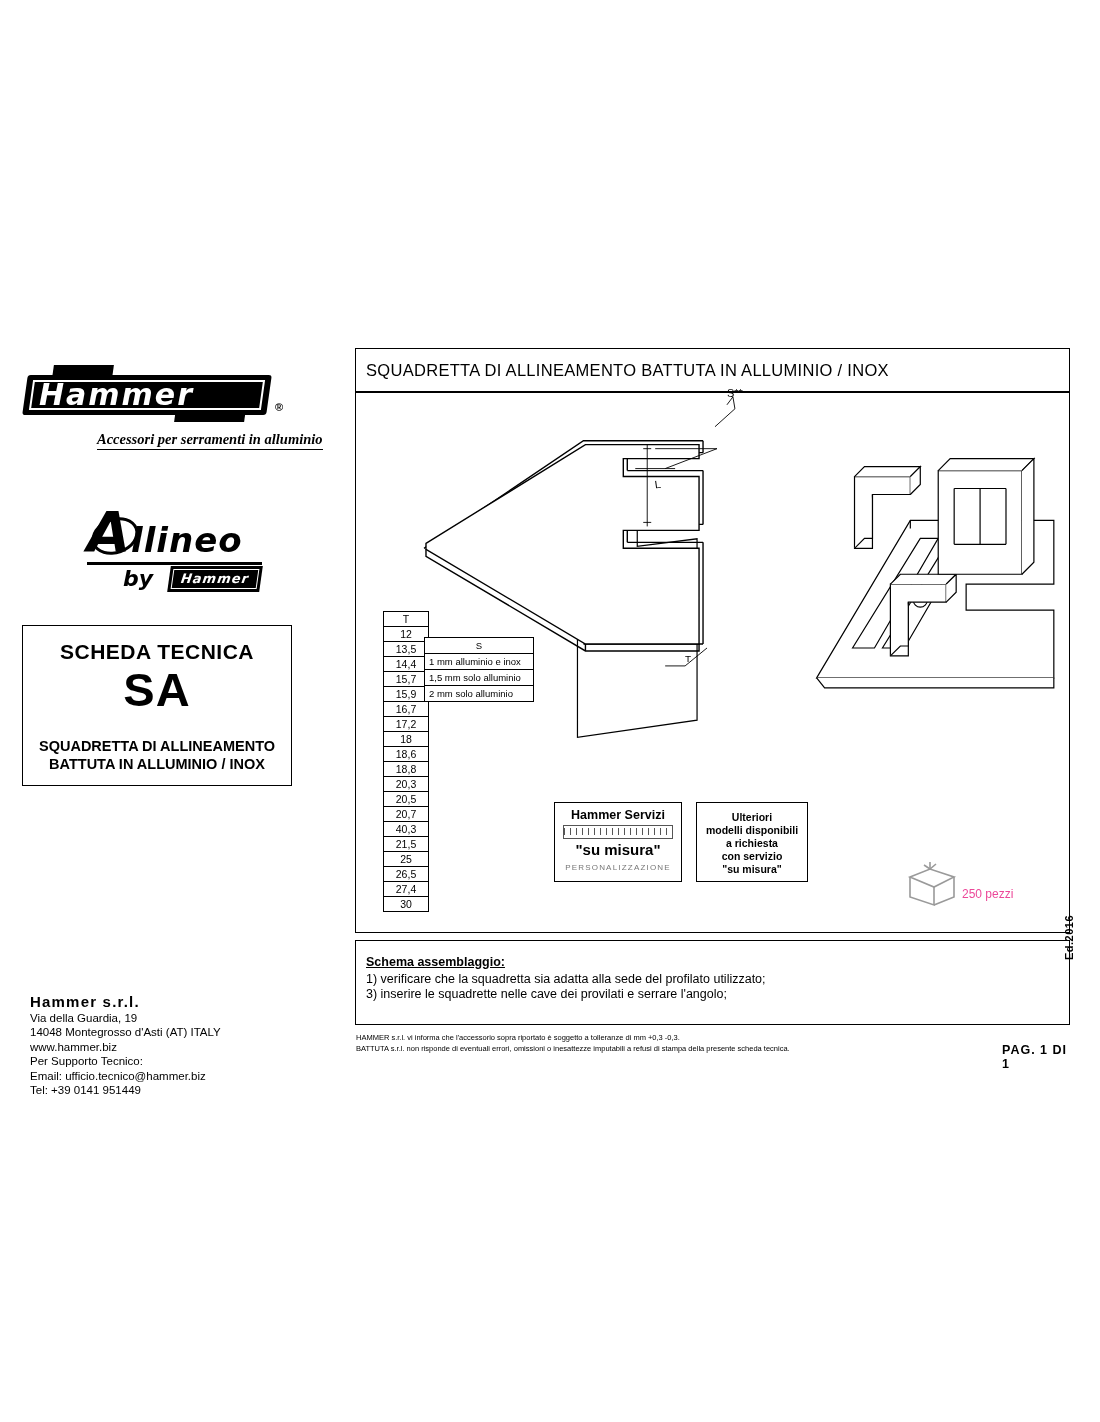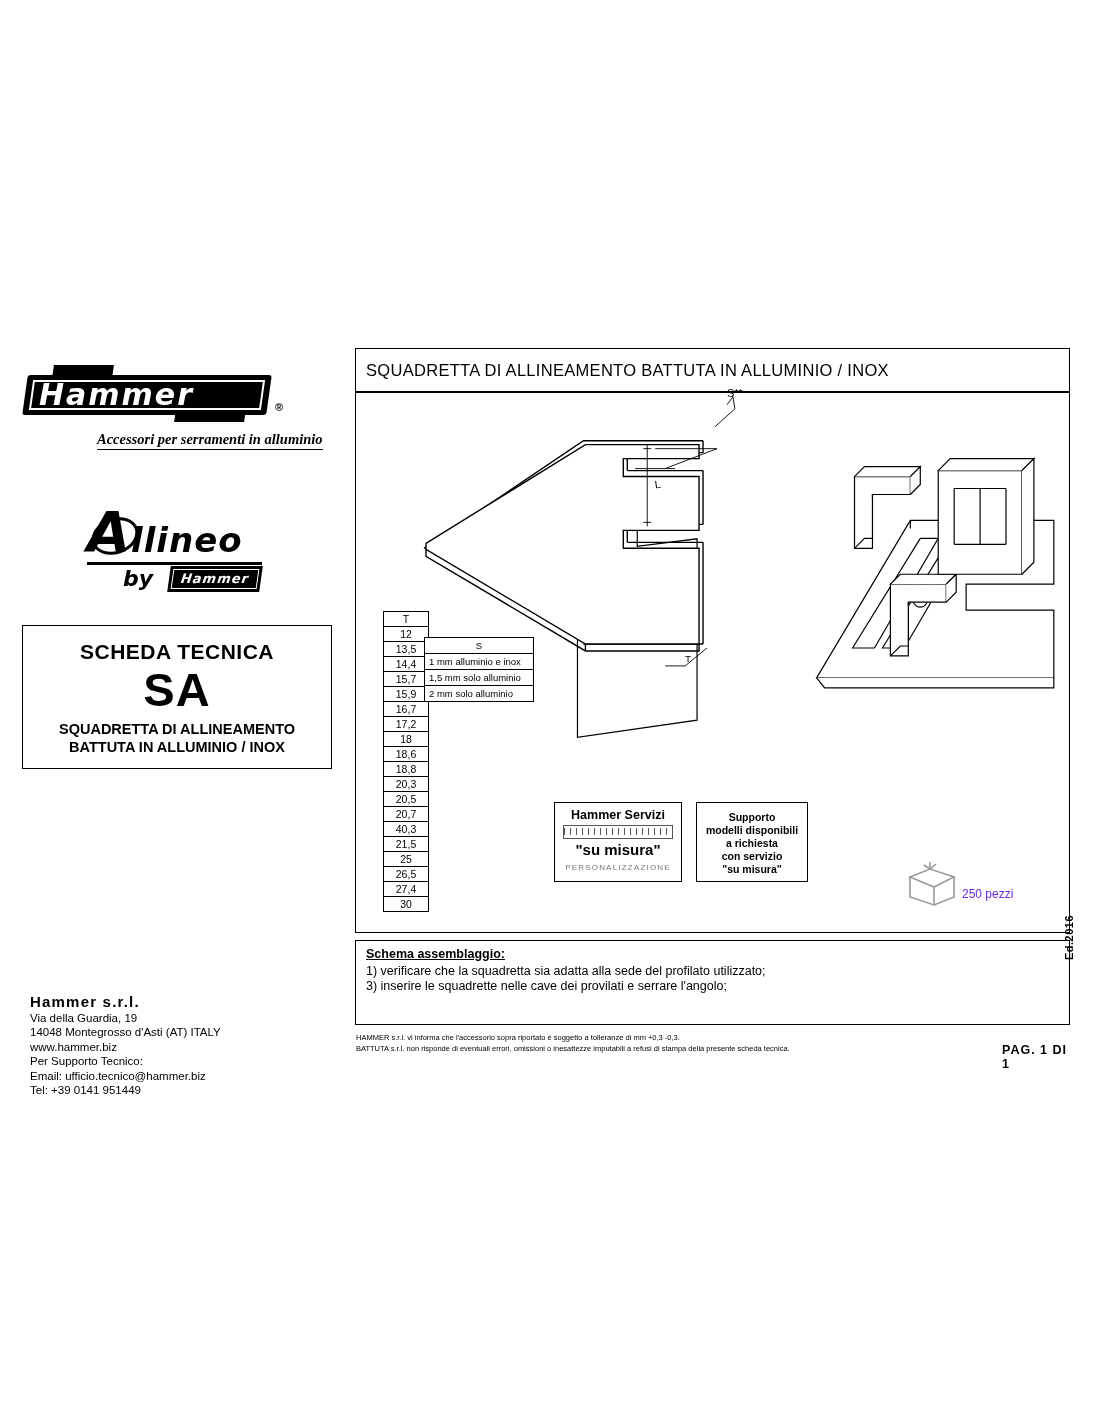--- a/index.html
+++ b/index.html
@@ -177,42 +177,42 @@
     box-sizing: border-box;
     transform: skewX(-8deg);
     pointer-events: none;
   }
 
   
   .scheda-box {
     position: absolute;
     left: 22px;
     top: 625px;
-    width: 310px;
+    width: 270px;
     border: 1.5px solid #000;
     text-align: center;
     padding: 14px 6px 12px 6px;
     box-sizing: border-box;
   }
   .scheda-box .t1 {
     font-size: 21px;
     font-weight: bold;
     letter-spacing: 0.5px;
   }
   .scheda-box .t2 {
     font-size: 47px;
     font-weight: bold;
     line-height: 52px;
     letter-spacing: 1px;
   }
   .scheda-box .t3 {
     font-size: 14.5px;
     font-weight: bold;
     line-height: 18px;
-    margin-top: 4px;
+    margin-top: 21px;
   }
 
   
   .company {
     position: absolute;
     left: 30px;
     top: 995px;
     font-size: 11.5px;
     line-height: 14.5px;
   }
@@ -353,39 +353,39 @@
     padding-top: 8px;
   }
 
   
   .pezzi {
     position: absolute;
     left: 548px;
     top: 512px;
     width: 150px;
     height: 48px;
-    color: #6d28d9;
+    color: #ec4899;
   }
   .pezzi .lbl {
     position: absolute;
     left: 58px;
     top: 26px;
     font-size: 12px;
   }
 
   
   .assembly-frame {
     position: absolute;
     left: 355px;
     top: 940px;
     width: 715px;
     height: 85px;
     border: 1.5px solid #000;
     box-sizing: border-box;
-    padding: 6px 10px;
+    padding: 14px 10px;
   }
   .assembly-frame .a-title {
     font-size: 12.5px;
     font-weight: bold;
     text-decoration: underline;
     margin-bottom: 3px;
   }
   .assembly-frame .a-line {
     font-size: 12.5px;
     line-height: 15px;
@@ -682,21 +682,21 @@
     </div>
 
     <div class="servizi-box">
       <div class="s1">Hammer Servizi</div>
       <div class="ruler"></div>
       <div class="s2">"su misura"</div>
       <div class="s3">PERSONALIZZAZIONE</div>
     </div>
 
     <div class="ulteriori-box">
-      <div>Supporto</div>
+      <div>Ulteriori</div>
       <div>modelli disponibili</div>
       <div>a richiesta</div>
       <div>con servizio</div>
       <div>"su misura"</div>
     </div>
 
     <div class="pezzi">
       <svg width="56" height="46" viewBox="0 0 56 46">
         <g stroke="#9a9a9a" stroke-width="1.6" fill="none">
           <polygon points="6,16 26,8 50,16 30,26"></polygon>

